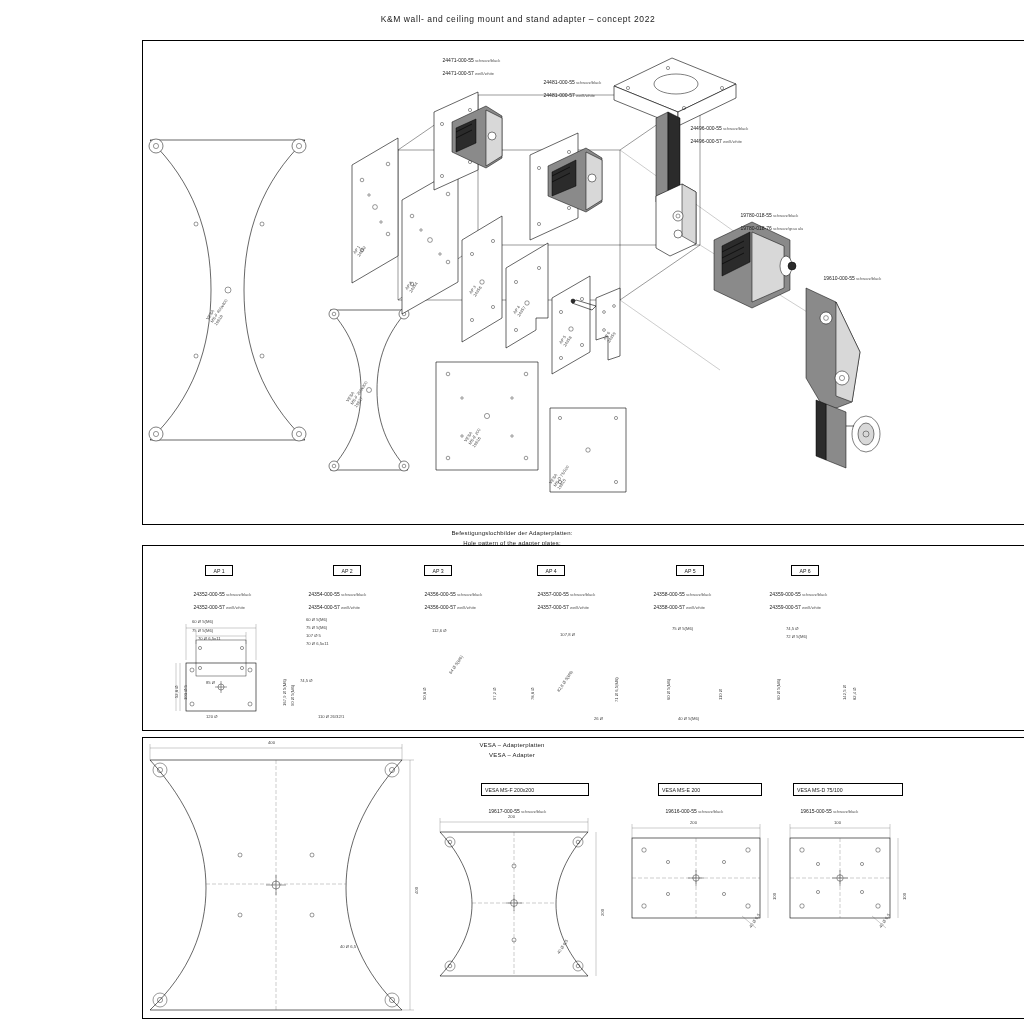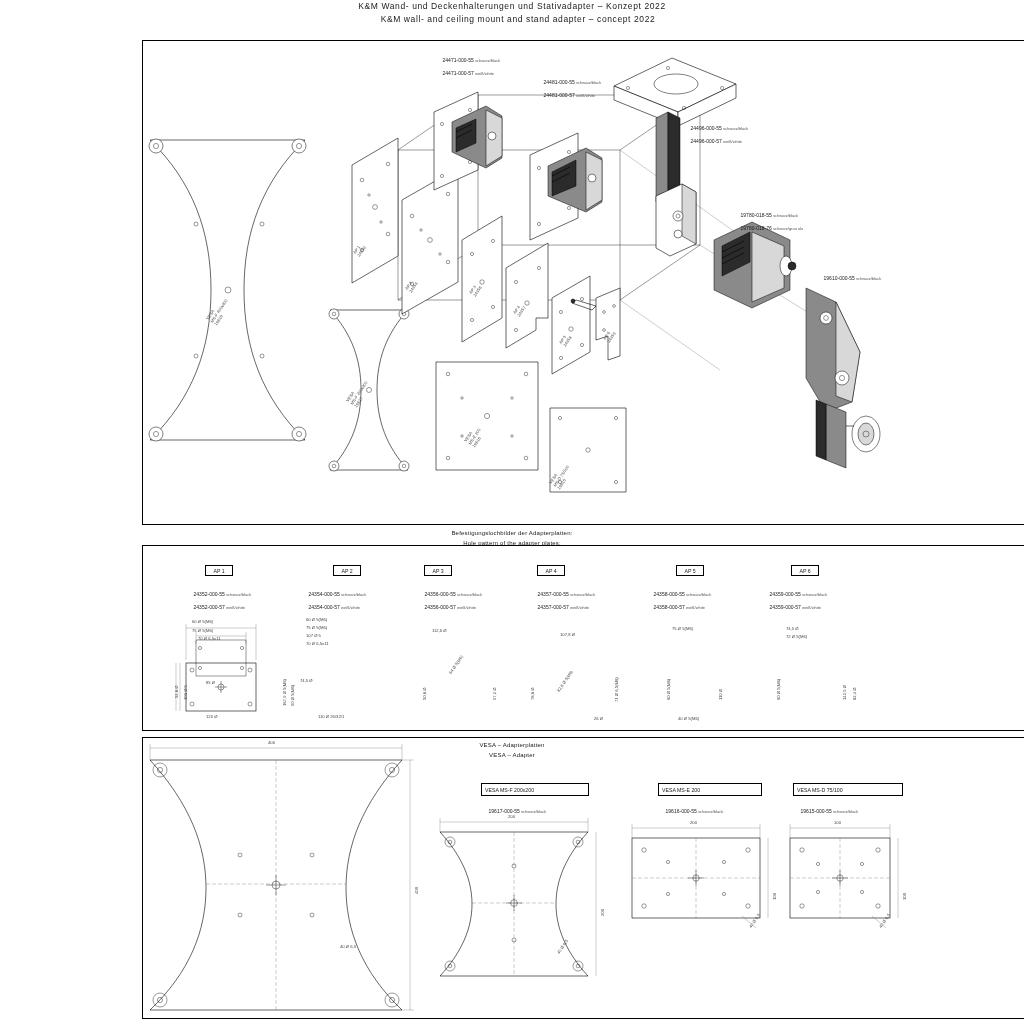--- a/index.html
+++ b/index.html
@@ -33,21 +33,20 @@
   svg .md{fill:#8a8a8a;stroke:#000;stroke-width:.5;}
   svg .lt{fill:#d8d8d8;stroke:#000;stroke-width:.5;}
   svg .wht{fill:#ffffff;stroke:#000;stroke-width:.5;}
 </style>
 </head>
 <body>
 
 <div class="sheet">
 
   
-  <div class="abs ttl" style="left:0;top:1px;width:1024px;">K&amp;M Wand- und Deckenhalterungen und Stativadapter – Konzept 2022</div>
   <div class="abs ttl" style="left:0;top:14px;width:1024px;padding-left:6px;">K&amp;M wall- and ceiling mount and stand adapter – concept 2022</div>
 
   
   <div class="hr" style="left:142px;top:40px;width:882px;"></div>
   <div class="hr" style="left:142px;top:524px;width:882px;"></div>
   <div class="hr" style="left:142px;top:545px;width:882px;"></div>
   <div class="hr" style="left:142px;top:730px;width:882px;"></div>
   <div class="hr" style="left:142px;top:737px;width:882px;"></div>
   <div class="hr" style="left:142px;top:1018px;width:882px;"></div>
   <div class="vr" style="left:142px;top:40px;height:484px;"></div>

